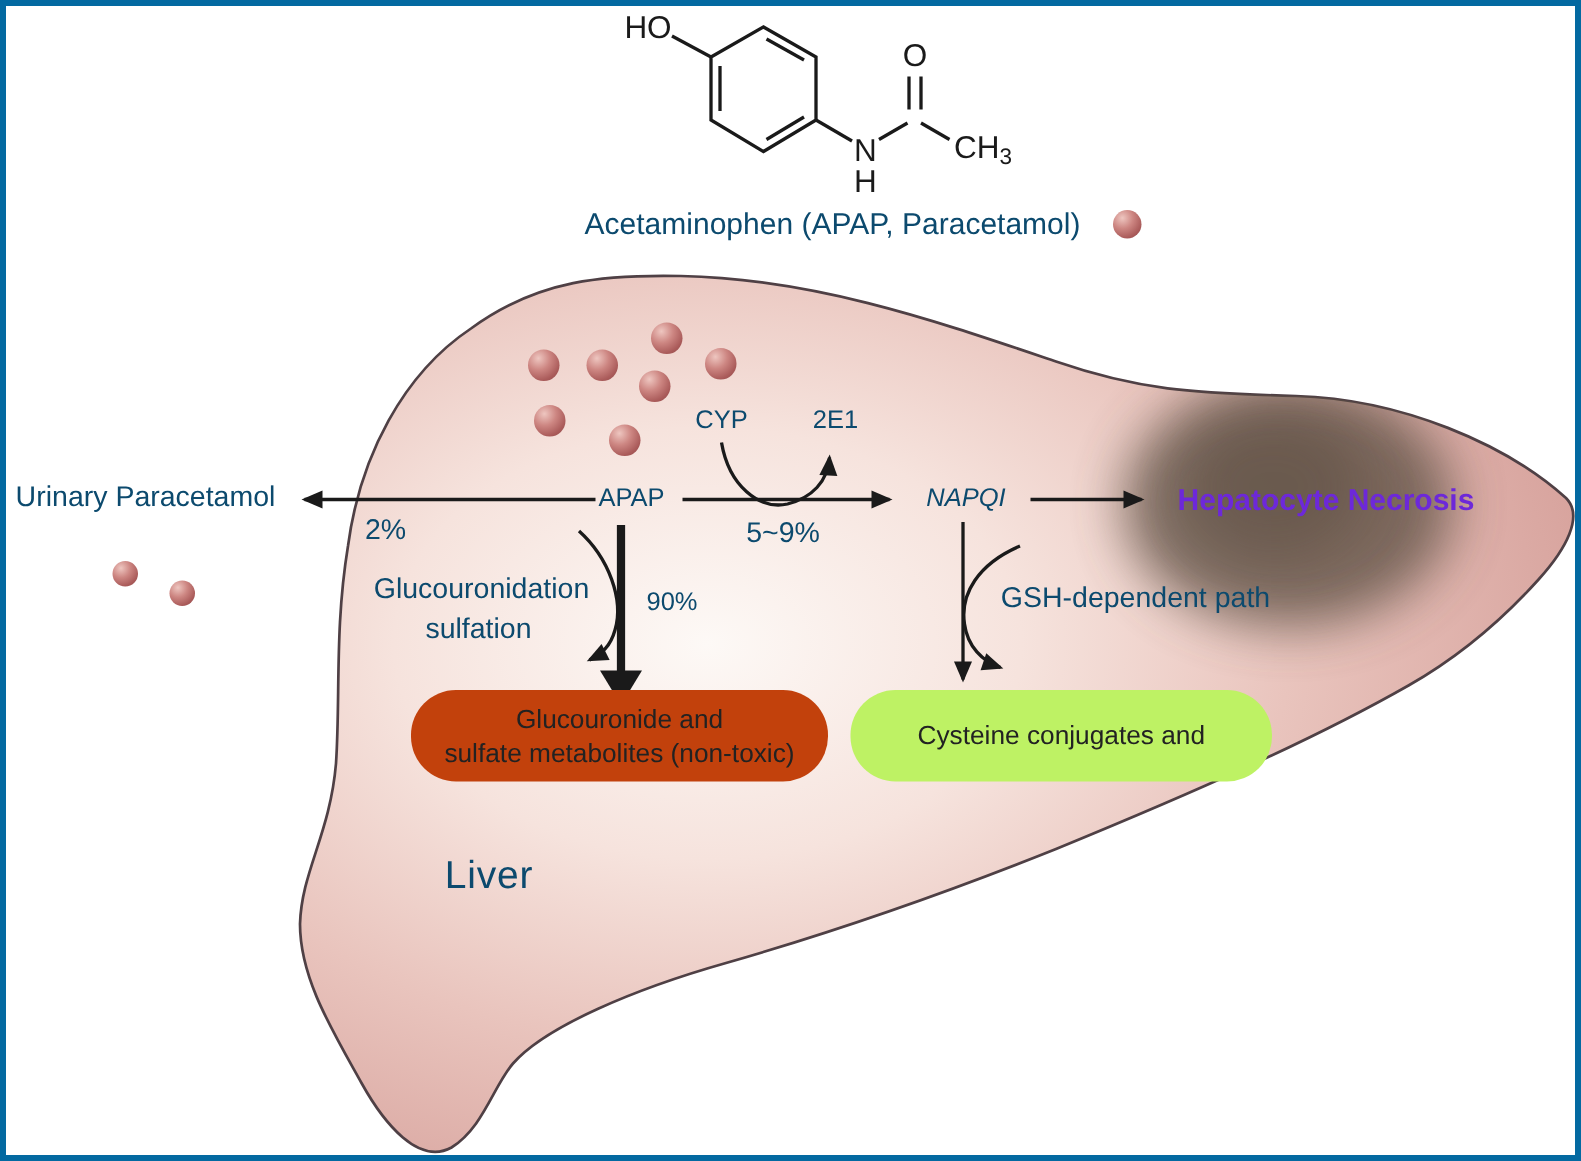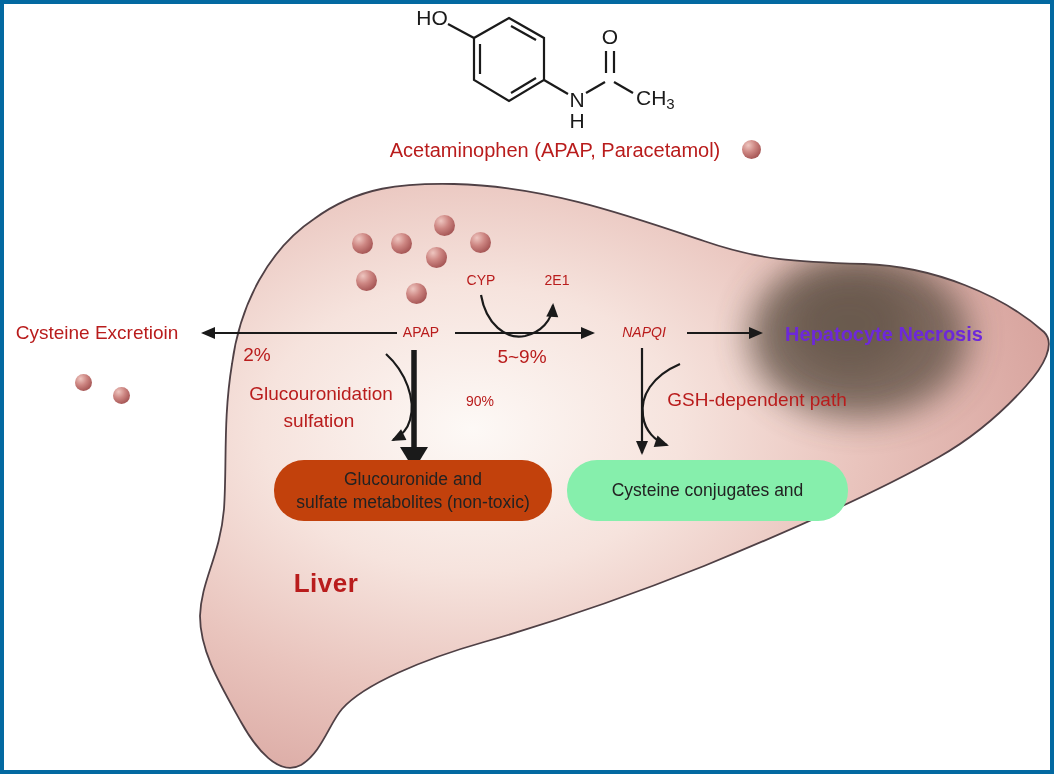--- a/index.html
+++ b/index.html
@@ -10,40 +10,40 @@
     border:4px solid #0369a1;
     background:#ffffff;
     font-family:"Liberation Sans", sans-serif;
     overflow:hidden;
   }
   svg.layer{position:absolute;left:0;top:0;}
   .lbl{
     position:absolute;
     transform:translate(-50%,-50%);
     white-space:nowrap;
-    color:#b91c1c;
+    color:#0c4a6e;
     font-size:19px;
     line-height:1.1;
     z-index:5;
   }
   .caption{font-size:20px;}
-  .node{font-size:14px;}
+  .node{font-size:17px;}
   .necrosis{font-size:20px;font-weight:bold;color:#6d28d9;}
-  .liver-label{font-size:26px;font-weight:bold;letter-spacing:0.5px;}
+  .liver-label{font-size:26px;font-weight:normal;letter-spacing:0.5px;}
   .pill{
     position:absolute;
     border-radius:30px;
     display:flex;flex-direction:column;
     align-items:center;justify-content:center;
     text-align:center;
     font-size:17.5px;line-height:1.28;color:#222222;
     z-index:5;
   }
   .pill-cyan{left:270px;top:456px;width:278px;height:61px;background:#c2410c;}
-  .pill-orange{left:563px;top:456px;width:281px;height:61px;background:#86efac;}
+  .pill-orange{left:563px;top:456px;width:281px;height:61px;background:#bef264;}
   .sphere{
     position:absolute;border-radius:50%;z-index:6;
     background:radial-gradient(circle at 33% 28%, #eec6c0 0%, #cd8682 38%, #aa5b5a 72%, #8d4848 100%);
   }
   .sp-lg{width:21px;height:21px;}
   .sp-md{width:17px;height:17px;}
   .sp-cap{width:19px;height:19px;}
 </style>
 </head>
 <body>
@@ -124,31 +124,31 @@
     <g font-family="Liberation Sans, sans-serif" font-size="21" fill="#1a1a1a">
       <text x="428" y="21" text-anchor="middle">HO</text>
       <text x="606" y="40" text-anchor="middle">O</text>
       <text x="573" y="103" text-anchor="middle">N</text>
       <text x="573" y="124" text-anchor="middle">H</text>
       <text x="632" y="101" text-anchor="start"><tspan>CH</tspan><tspan font-size="15" dy="4">3</tspan></text>
     </g>
   </svg>
 
   <div class="lbl caption" style="left:551px;top:146px;">Acetaminophen (APAP, Paracetamol)</div>
-  <div class="lbl" style="left:93px;top:329px;">Cysteine Excretioin</div>
+  <div class="lbl" style="left:93px;top:329px;">Urinary Paracetamol</div>
   <div class="lbl" style="left:253px;top:351px;">2%</div>
   <div class="lbl node" style="left:417px;top:329px;text-align:center;">APAP</div>
   <div class="lbl node" style="left:477px;top:277px;">CYP</div>
   <div class="lbl node" style="left:553px;top:277px;">2E1</div>
   <div class="lbl" style="left:518px;top:353px;">5~9%</div>
   <div class="lbl node" style="left:640px;top:329px;font-style:italic;">NAPQI</div>
   <div class="lbl necrosis" style="left:880px;top:330px;">Hepatocyte Necrosis</div>
   <div class="lbl" style="left:317px;top:390px;">Glucouronidation</div>
   <div class="lbl" style="left:315px;top:417px;">sulfation</div>
-  <div class="lbl node" style="left:444px;top:398px;margin-left:32px;">90%</div>
+  <div class="lbl node" style="left:444px;top:398px;">90%</div>
   <div class="lbl" style="left:753px;top:396px;">GSH-dependent path</div>
   <div class="lbl liver-label" style="left:322px;top:579px;">Liver</div>
 
   <div class="pill pill-cyan">
     <span>Glucouronide and</span>
     <span>sulfate metabolites (non-toxic)</span>
   </div>
   <div class="pill pill-orange">
     <span>Cysteine conjugates and</span>
   </div>

